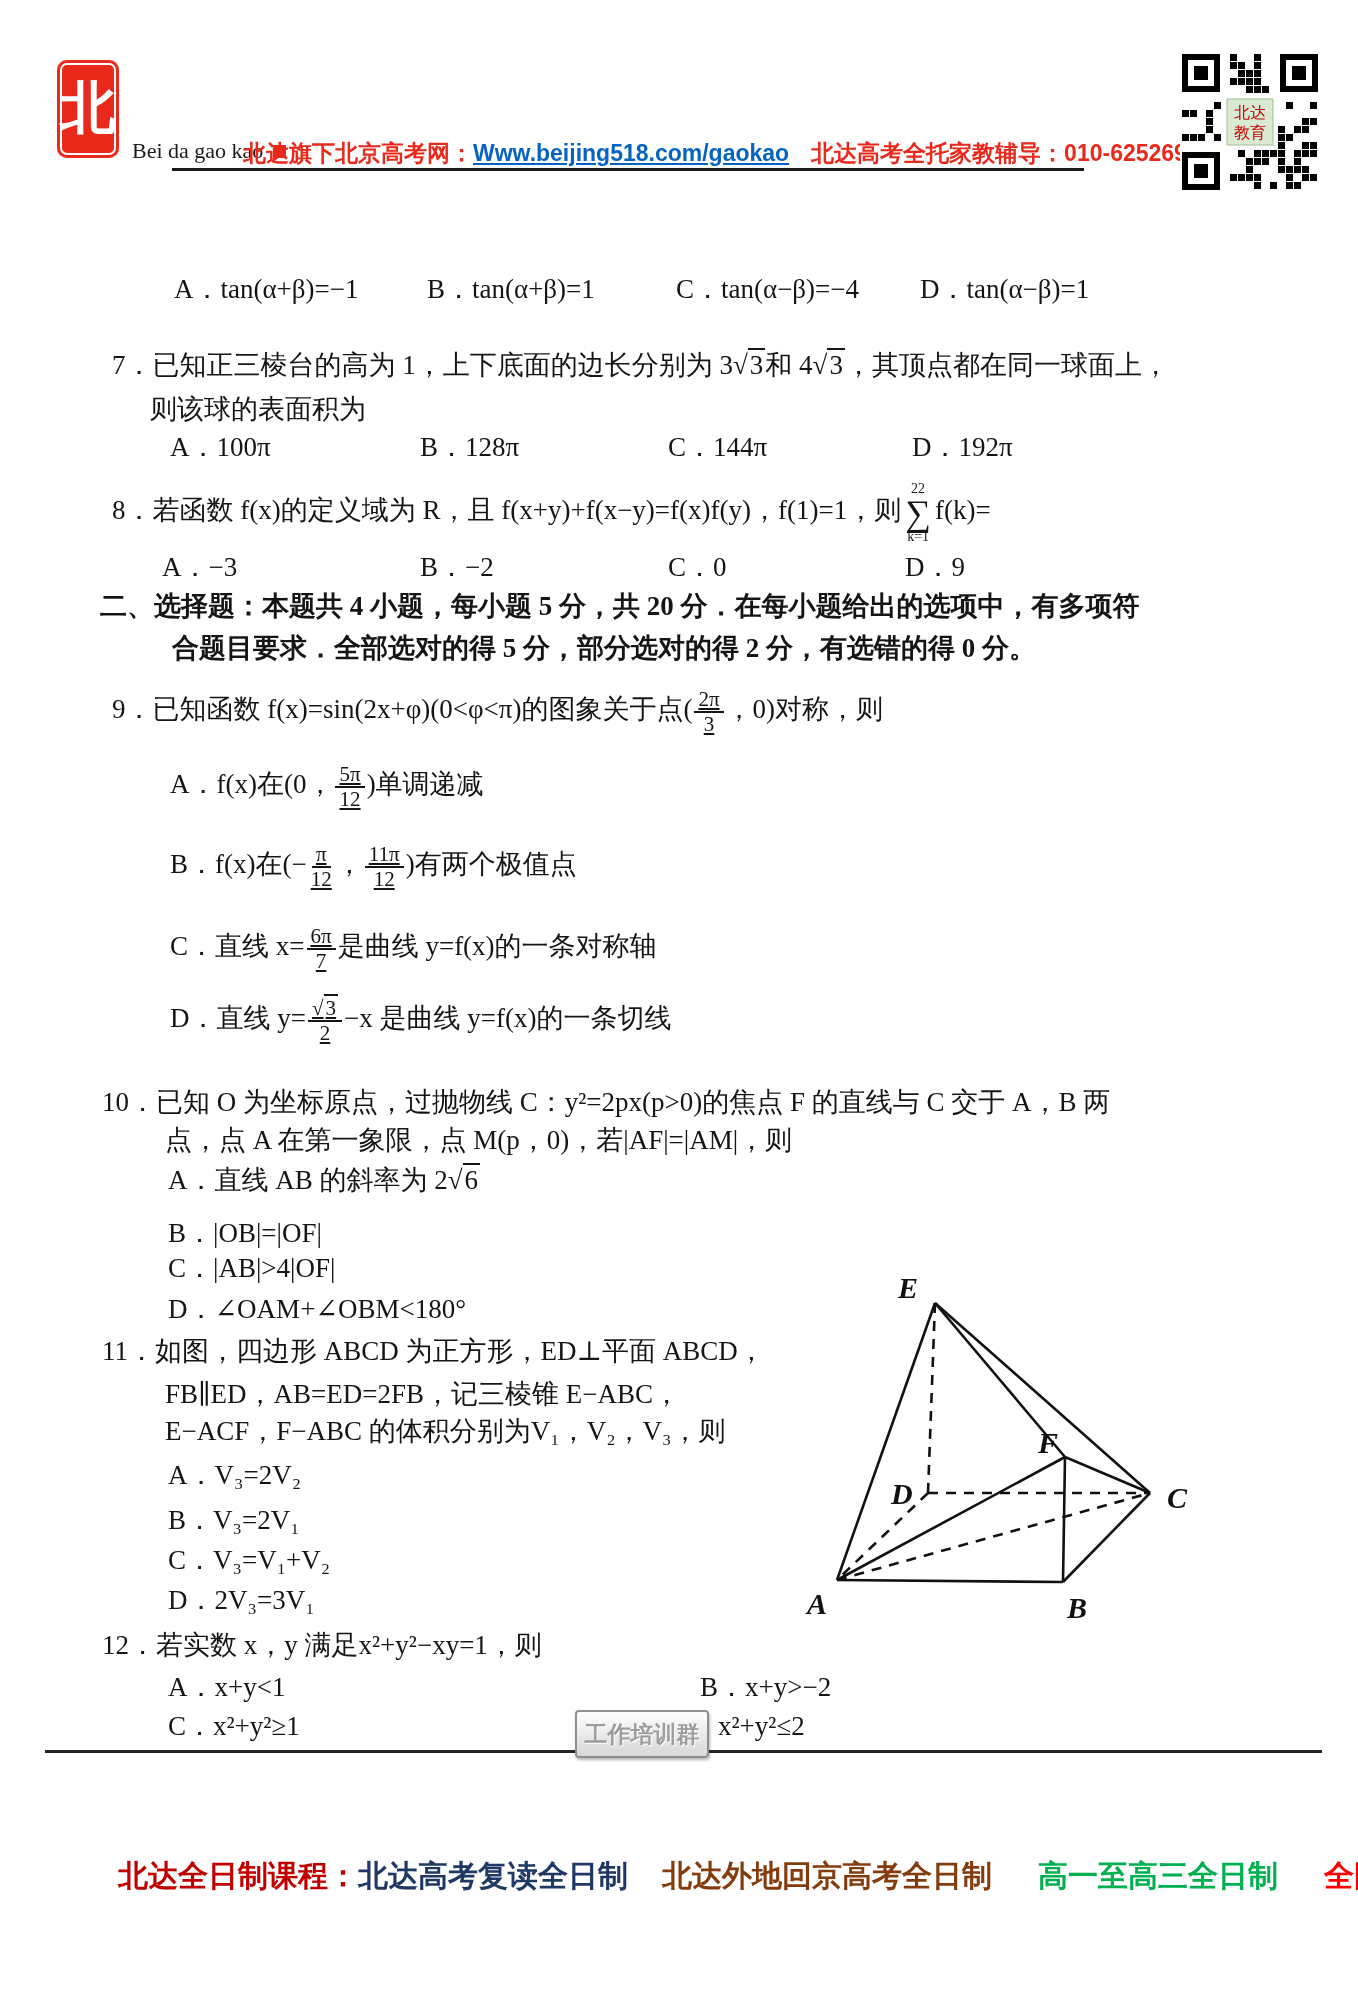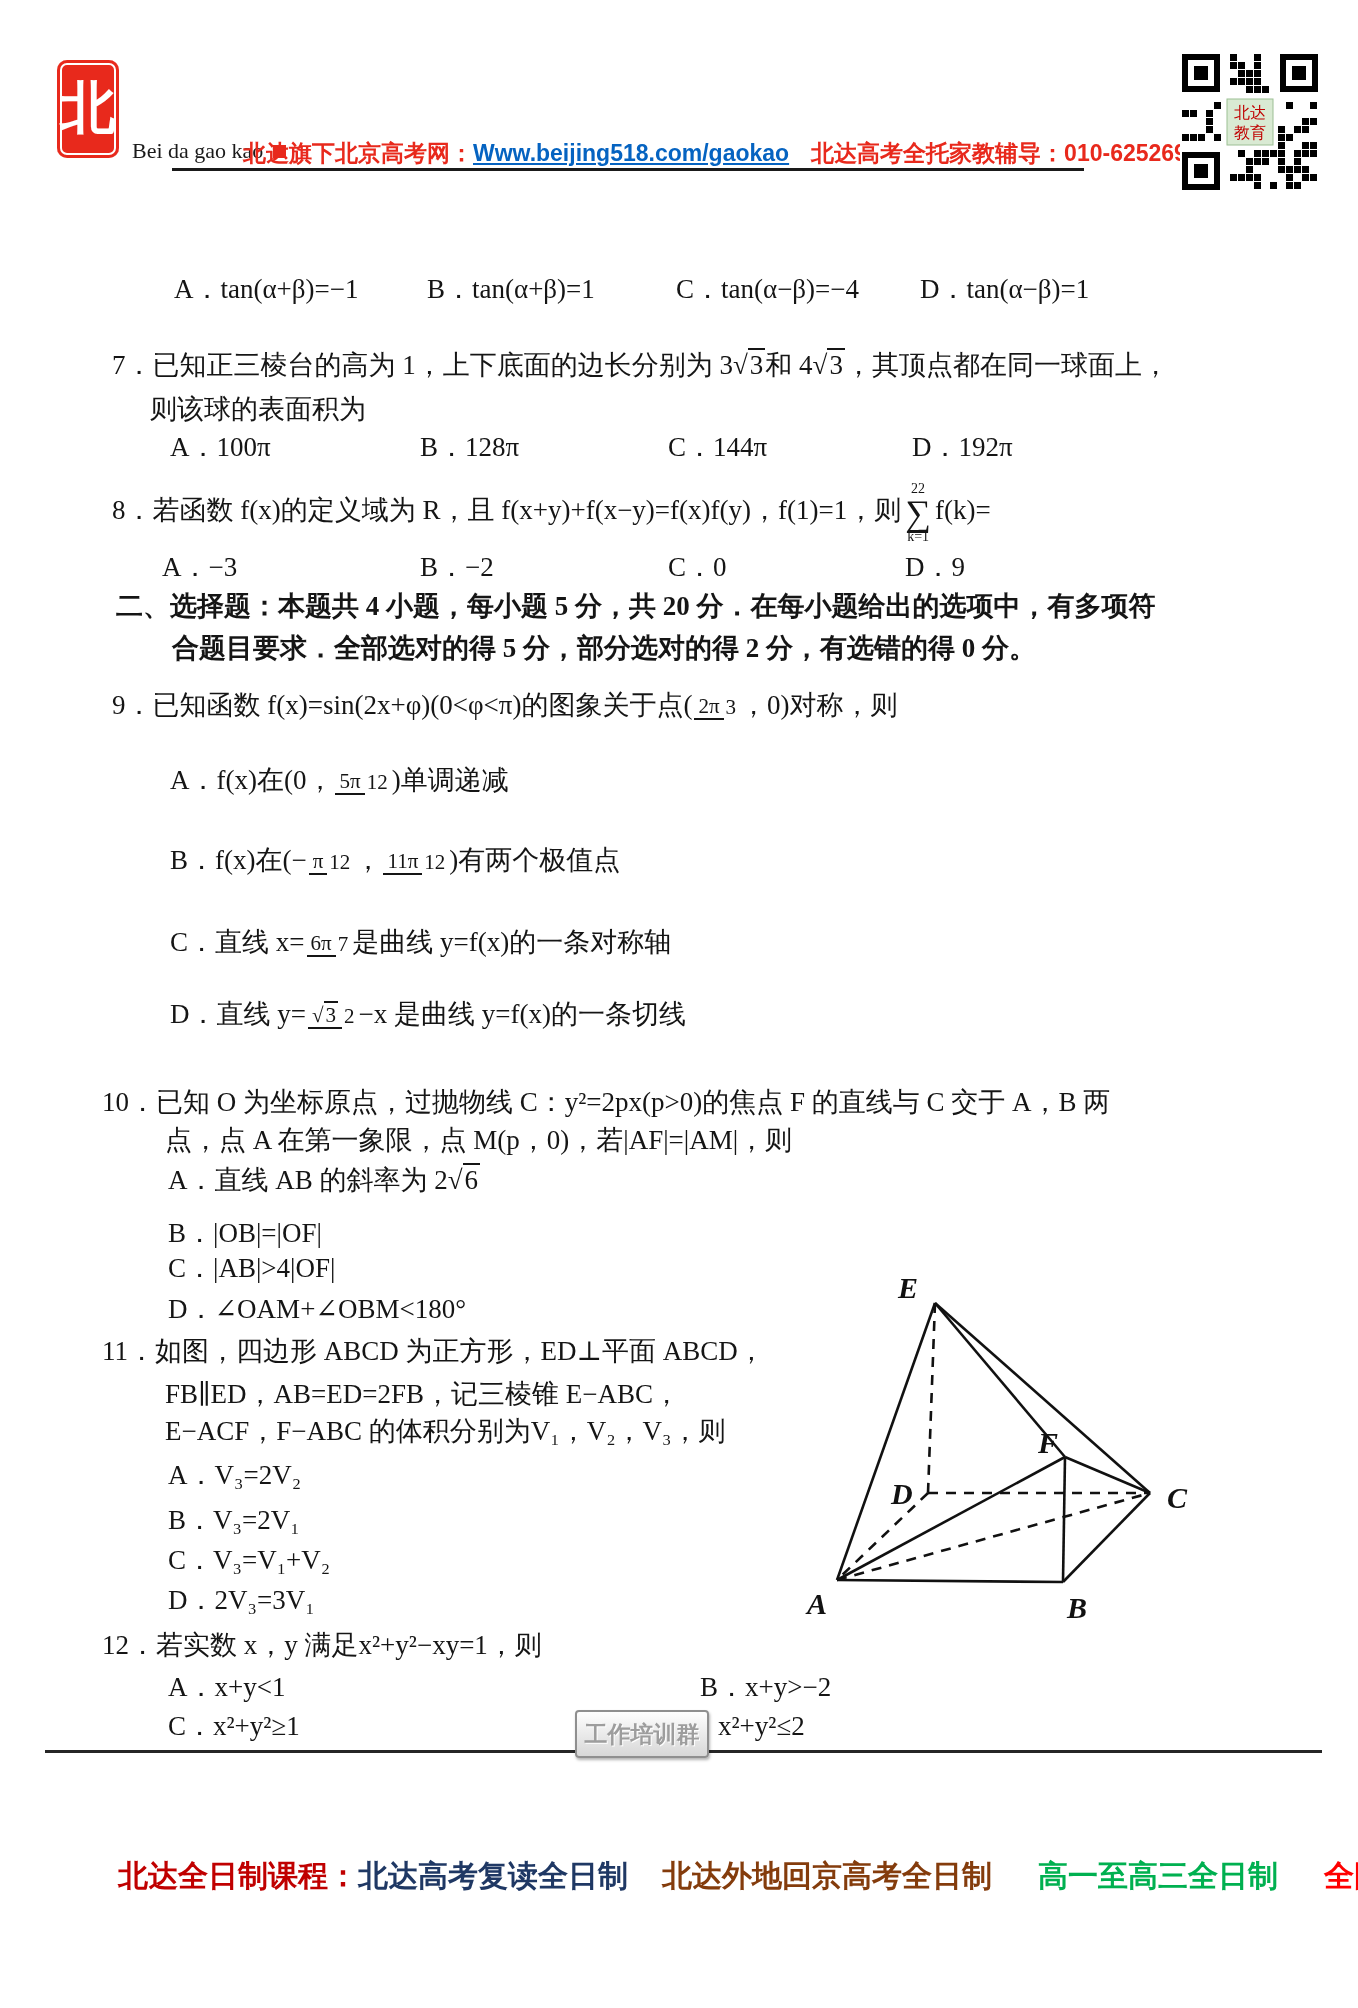--- a/index.html
+++ b/index.html
@@ -1,22 +1,22 @@
 <!DOCTYPE html>
 <html><head>
 <meta charset="utf-8">
 <style>
   html,body{margin:0;padding:0;background:#888;}
   .page{position:relative;width:1358px;height:2008px;background:#ffffff;margin:0 auto;
         font-family:"Liberation Serif","DejaVu Serif",serif;color:#151515;overflow:hidden;}
   .line{position:absolute;font-size:27px;line-height:1.3;white-space:nowrap;}
   .bold{font-weight:700;}
   
-  .frac{display:inline-flex;flex-direction:row;align-items:center;vertical-align:middle;
-        font-size:0.78em;line-height:1.08;margin:0 2px;}
+  .frac{display:inline-flex;flex-direction:column;align-items:center;vertical-align:middle;
+        font-size:0.78em;line-height:1.08;margin:0 2px;text-decoration:underline;}
   .frac .num{border-bottom:2px solid #151515;padding:0 4px;}
   .frac .den{padding:0 2px;}
   
   .sqrt{white-space:nowrap;}
   .sqrt .rad{border-top:2px solid #151515;padding:0 2px;}
   
   .sum{display:inline-flex;flex-direction:column;align-items:center;vertical-align:middle;
        line-height:1;margin:0 4px;font-size:14px;}
   .sum .sym{font-size:36px;line-height:.95;}
   
@@ -175,21 +175,21 @@
         <span>22</span>
         <span class="sym">∑</span>
         <span>k=1</span>
       </span><span>f(k)=</span>
   </div>
   <div class="line" style="left:162px;top:550px">A．−3</div>
   <div class="line" style="left:420px;top:550px">B．−2</div>
   <div class="line" style="left:668px;top:550px">C．0</div>
   <div class="line" style="left:905px;top:550px">D．9</div>
 
-  <div class="line bold" style="left:116px;top:589px">二、选择题：本题共 4 小题，每小题 5 分，共 20 分．在每小题给出的选项中，有多项符</div>
+  <div class="line bold" style="left:100px;top:589px">二、选择题：本题共 4 小题，每小题 5 分，共 20 分．在每小题给出的选项中，有多项符</div>
   <div class="line bold" style="left:172px;top:631px">合题目要求．全部选对的得 5 分，部分选对的得 2 分，有选错的得 0 分。</div>
 
   <div class="line" style="left:112px;top:688px">
     <span>9．已知函数 f(x)=sin(2x+φ)(0&lt;φ&lt;π)的图象关于点(</span><span class="frac">
         <span class="num">2π</span>
         <span class="den">3</span>
       </span><span>，0)对称，则</span>
   </div>
   <div class="line" style="left:170px;top:763px">
     <span>A．f(x)在(0，</span><span class="frac">

